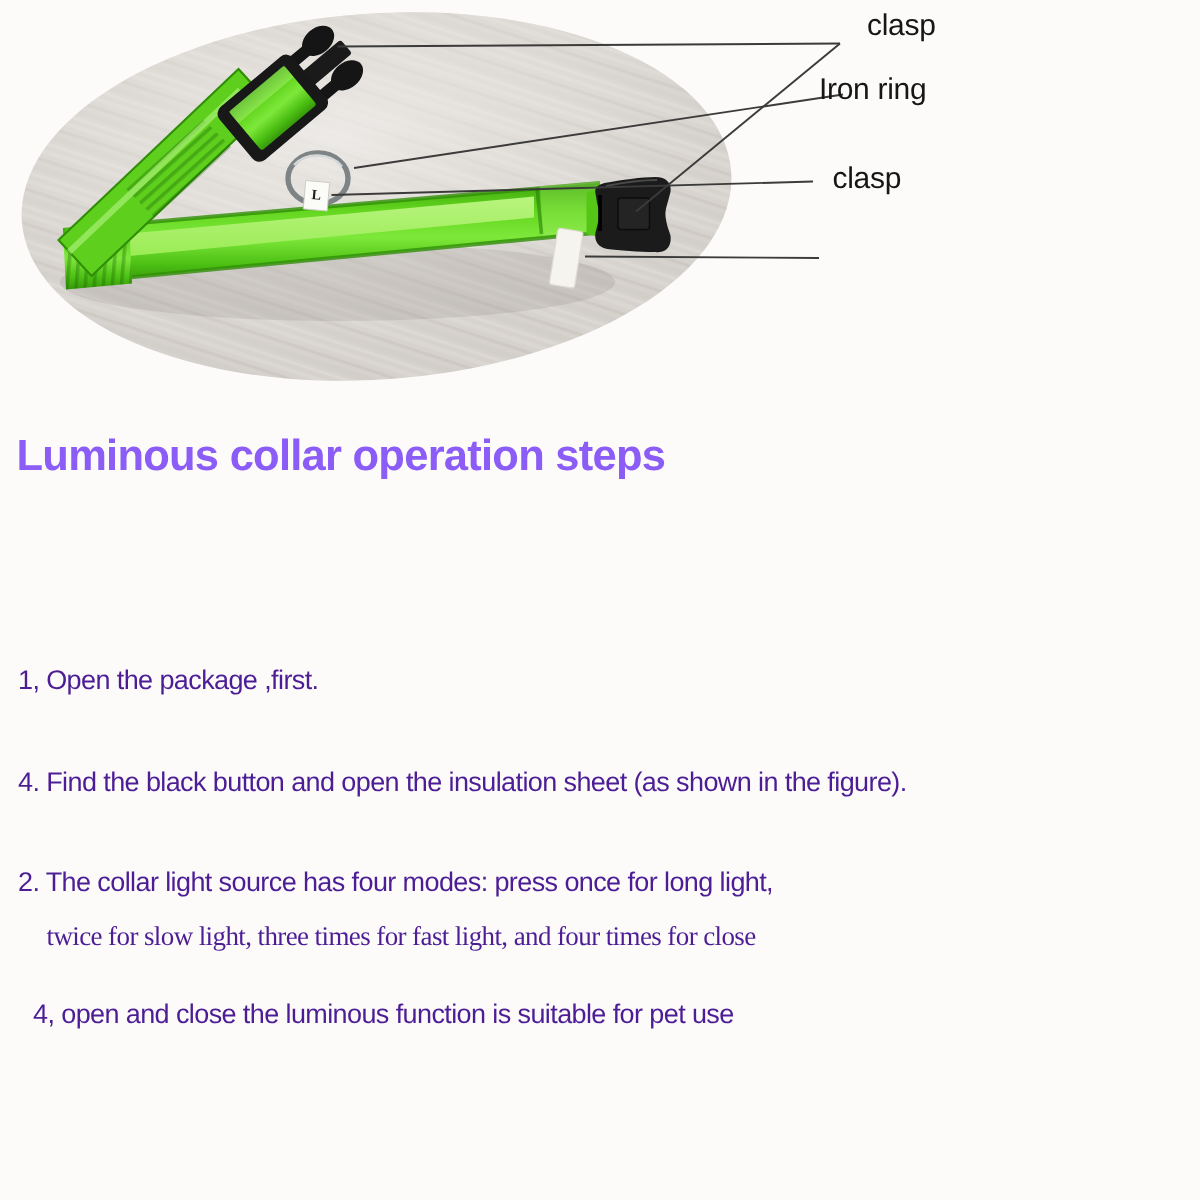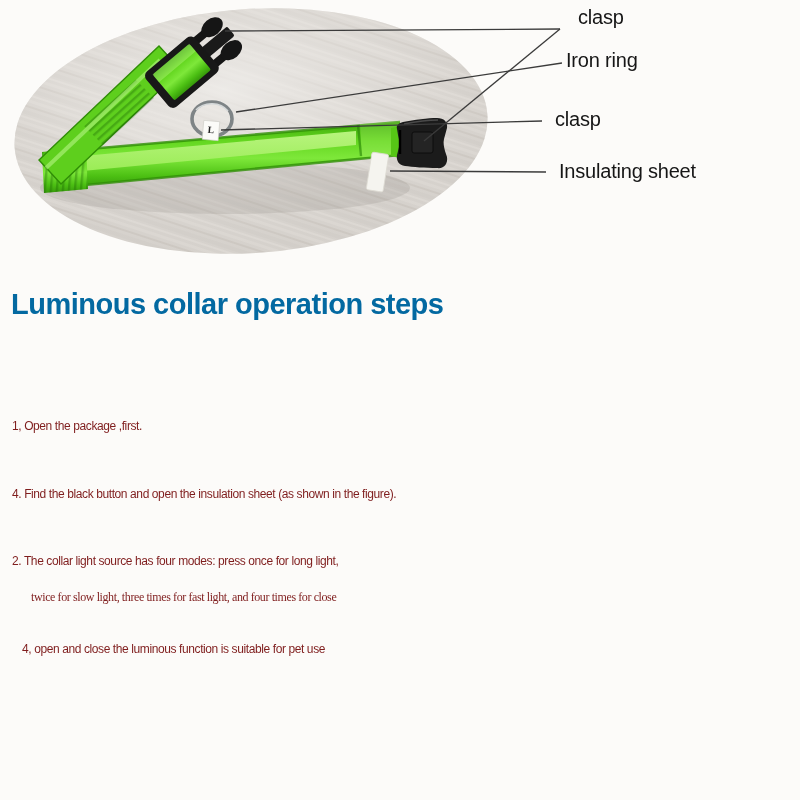--- a/index.html
+++ b/index.html
@@ -18,29 +18,30 @@
     font-size:20px;
     letter-spacing:-0.2px;
     white-space:nowrap;
   }
   .page-title{
     position:absolute;
     left:11px;top:269px;
     font-size:29px;
     font-weight:bold;
     letter-spacing:-0.5px;
-    color:#0369a1;
+    color:#8b5cf6;
     white-space:nowrap;
   }
   .step-line{
     position:absolute;
-    font-size:12px;
+    font-size:18px;
     letter-spacing:-0.4px;
-    color:#7f1d1d;
+    color:#4c1d95;
     white-space:nowrap;
+    margin-top:24px;
   }
   .s1{left:12px;top:419px;}
   .s2{left:12px;top:487px;}
   .s3a{left:12px;top:554px;}
   .s3b{left:31px;top:590px;font-family:Liberation Serif, serif;}
   .s4{left:22px;top:642px;}
 </style>
 </head>
 <body>
 
@@ -148,23 +149,22 @@
       <g stroke="#3b3b3b" stroke-width="1.3" fill="none">
         <path d="M225,31 L560,29"></path>
         <path d="M560,29 L424,141"></path>
         <path d="M236,112 L562,63"></path>
         <path d="M221,130 L542,121"></path>
         <path d="M390,171 L546,172"></path>
       </g>
     </svg>
 
     <span class="part-label" style="left:578px;top:6px;">clasp</span>
-    <span class="part-label" style="left:566px;top:49px;">Iron ring</span>
+    <span class="part-label" style="left:546px;top:49px;">Iron ring</span>
     <span class="part-label" style="left:555px;top:108px;">clasp</span>
-    <span class="part-label" style="left:559px;top:160px;">Insulating sheet</span>
   </div>
 
   <h1 class="page-title">Luminous collar operation steps</h1>
 
   <div>
     <div class="step-line s1">1, Open the package ,first.</div>
     <div class="step-line s2">4. Find the black button and open the insulation sheet (as shown in the figure).</div>
     <div class="step-line s3a">2. The collar light source has four modes: press once for long light,</div>
     <div class="step-line s3b">twice for slow light, three times for fast light, and four times for close</div>
     <div class="step-line s4">4, open and close the luminous function is suitable for pet use</div>

